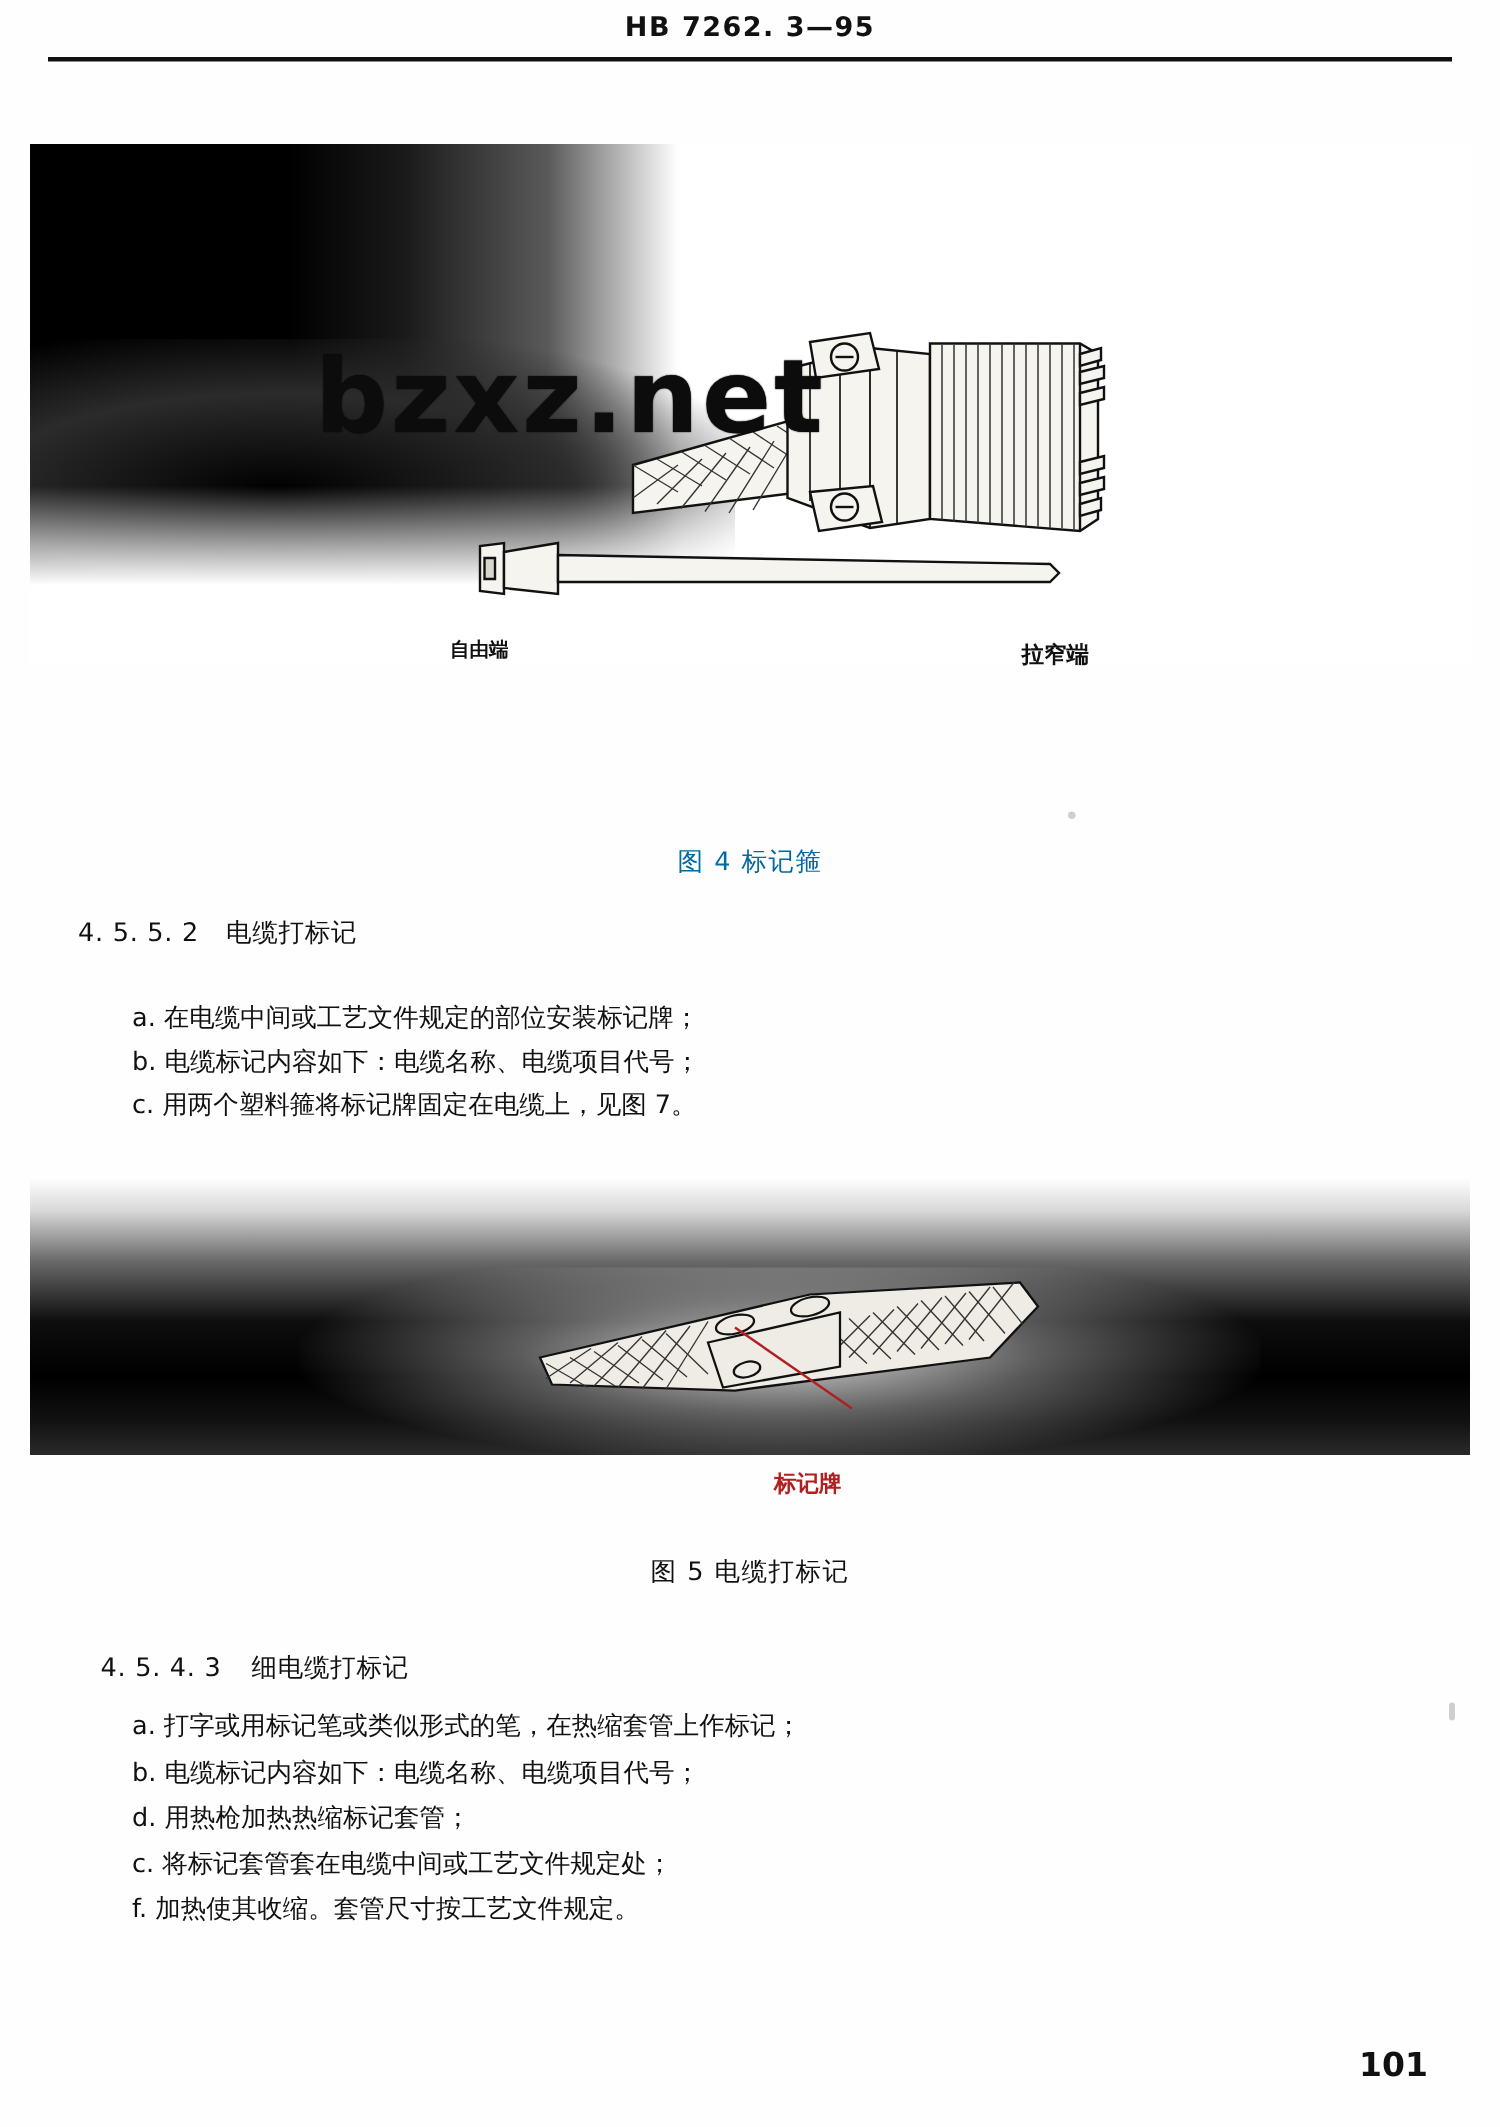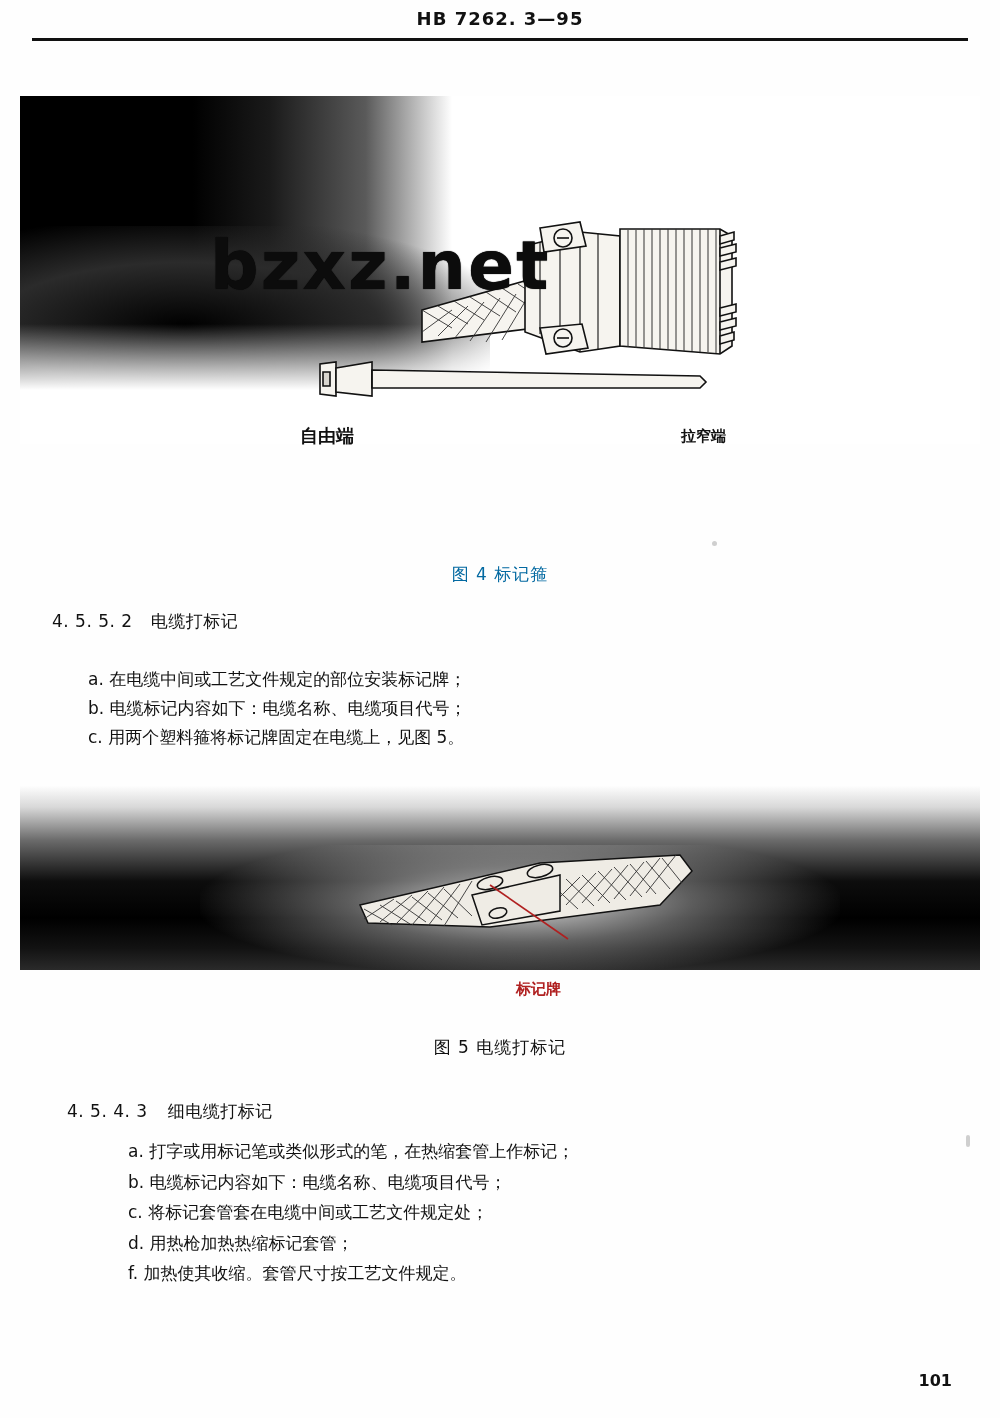--- a/index.html
+++ b/index.html
@@ -90,21 +90,21 @@
     left: 0; top: 0;
     z-index: 2;
   }
 
   .fig4-label-left {
     position: absolute;
     left: 300px;
     top: 424px;
     font-family: "DejaVu Sans", sans-serif;
     font-weight: bold;
-    font-size: 18px;
+    font-size: 13px;
     color: #111;
     z-index: 4;
   }
   .fig4-label-right {
     position: absolute;
     left: 681px;
     top: 427px;
     font-family: "DejaVu Sans", sans-serif;
     font-weight: bold;
     font-size: 15px;
@@ -213,31 +213,30 @@
     left: 88px;
     top: 1136px;
     width: 880px;
   }
   .sec2-list .li {
     font-family: "DejaVu Sans", sans-serif;
     font-size: 17px;
     line-height: 30.5px;
     color: #111;
     white-space: nowrap;
-    margin-left: 40px;
   }
 
   
   .page-number {
     position: absolute;
     right: 48px;
     bottom: 28px;
     font-family: "DejaVu Sans", sans-serif;
     font-weight: bold;
-    font-size: 16px;
+    font-size: 22px;
     color: #111;
   }
 
   
   .speck {
     position: absolute;
     background: #cfcfcf;
     border-radius: 50%;
   }
 </style>
@@ -332,21 +331,21 @@
   <div class="speck" style="left:966px; top:1135px; width:4px; height:12px; border-radius:2px;"></div>
 
   <div class="fig4-caption">图 4    标记箍</div>
 
   <div class="sec1-head">
     <span class="num">4. 5. 5. 2</span><span>电缆打标记</span>
   </div>
   <div class="sec1-list">
     <div class="li">a. 在电缆中间或工艺文件规定的部位安装标记牌；</div>
     <div class="li">b. 电缆标记内容如下：电缆名称、电缆项目代号；</div>
-    <div class="li">c. 用两个塑料箍将标记牌固定在电缆上，见图 5。</div>
+    <div class="li">c. 用两个塑料箍将标记牌固定在电缆上，见图 7。</div>
   </div>
 
   <div class="fig5-wrap">
     <div class="fig5-glow"></div>
     <svg class="fig5-svg" width="960" height="185" viewBox="0 0 960 185">
 
       <g fill="#efece5" stroke="#111" stroke-width="1.5">
         <path d="M340,120 L520,78 L660,70 L672,86 L640,120 L470,142 L348,138 Z"></path>
       </g>
       <g stroke="#333" stroke-width="0.9" fill="none">
@@ -397,20 +396,20 @@
   <div class="fig5-marker-label">标记牌</div>
 
   <div class="fig5-caption">图 5    电缆打标记</div>
 
   <div class="sec2-head">
     <span class="num">4. 5. 4. 3</span><span>细电缆打标记</span>
   </div>
   <div class="sec2-list">
     <div class="li">a. 打字或用标记笔或类似形式的笔，在热缩套管上作标记；</div>
     <div class="li">b. 电缆标记内容如下：电缆名称、电缆项目代号；</div>
+    <div class="li">d. 用热枪加热热缩标记套管；</div>
     <div class="li">c. 将标记套管套在电缆中间或工艺文件规定处；</div>
-    <div class="li">d. 用热枪加热热缩标记套管；</div>
     <div class="li">f. 加热使其收缩。套管尺寸按工艺文件规定。</div>
   </div>
 
   <div class="page-number">101</div>
 
 </div>
 
 </body></html>

